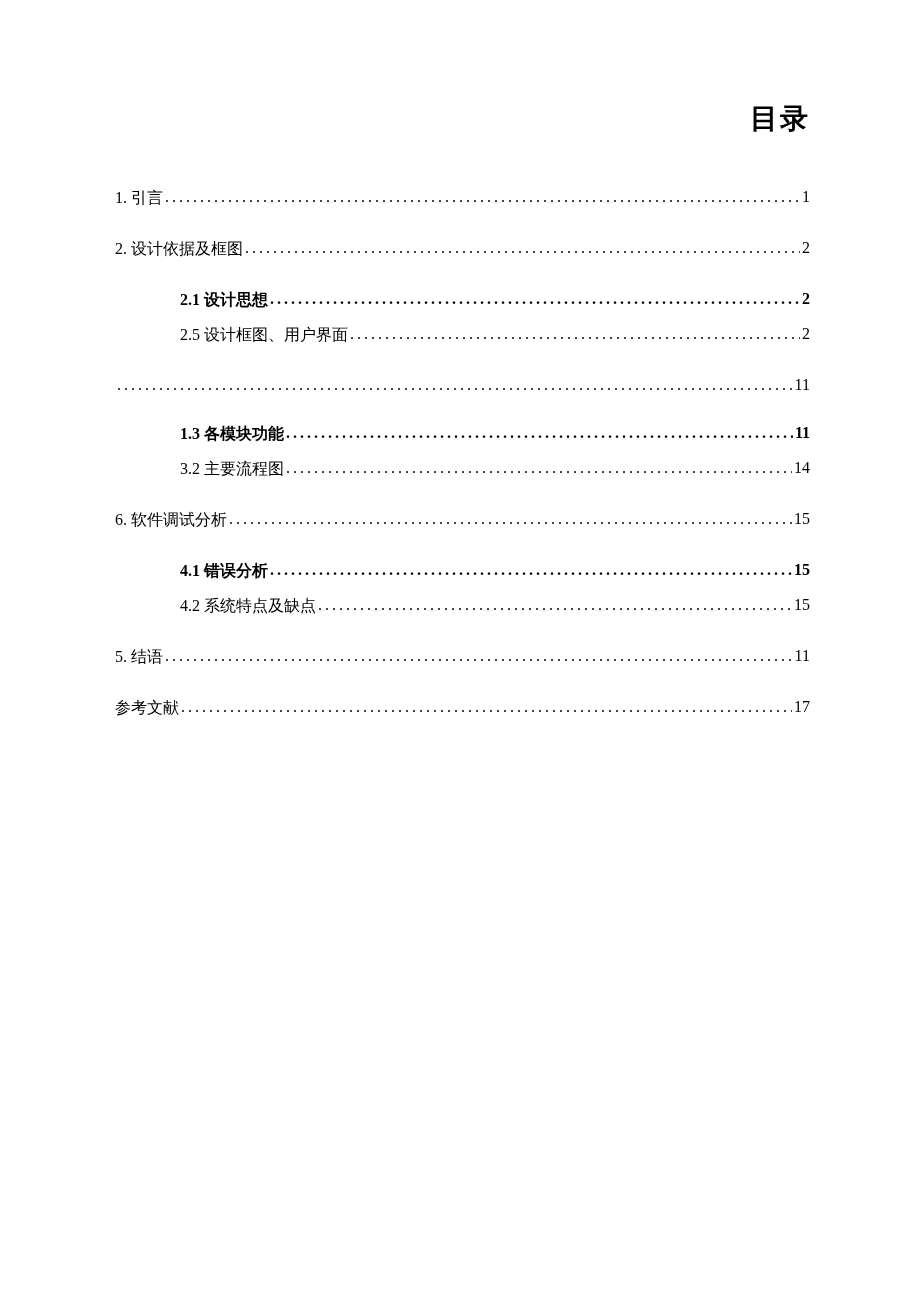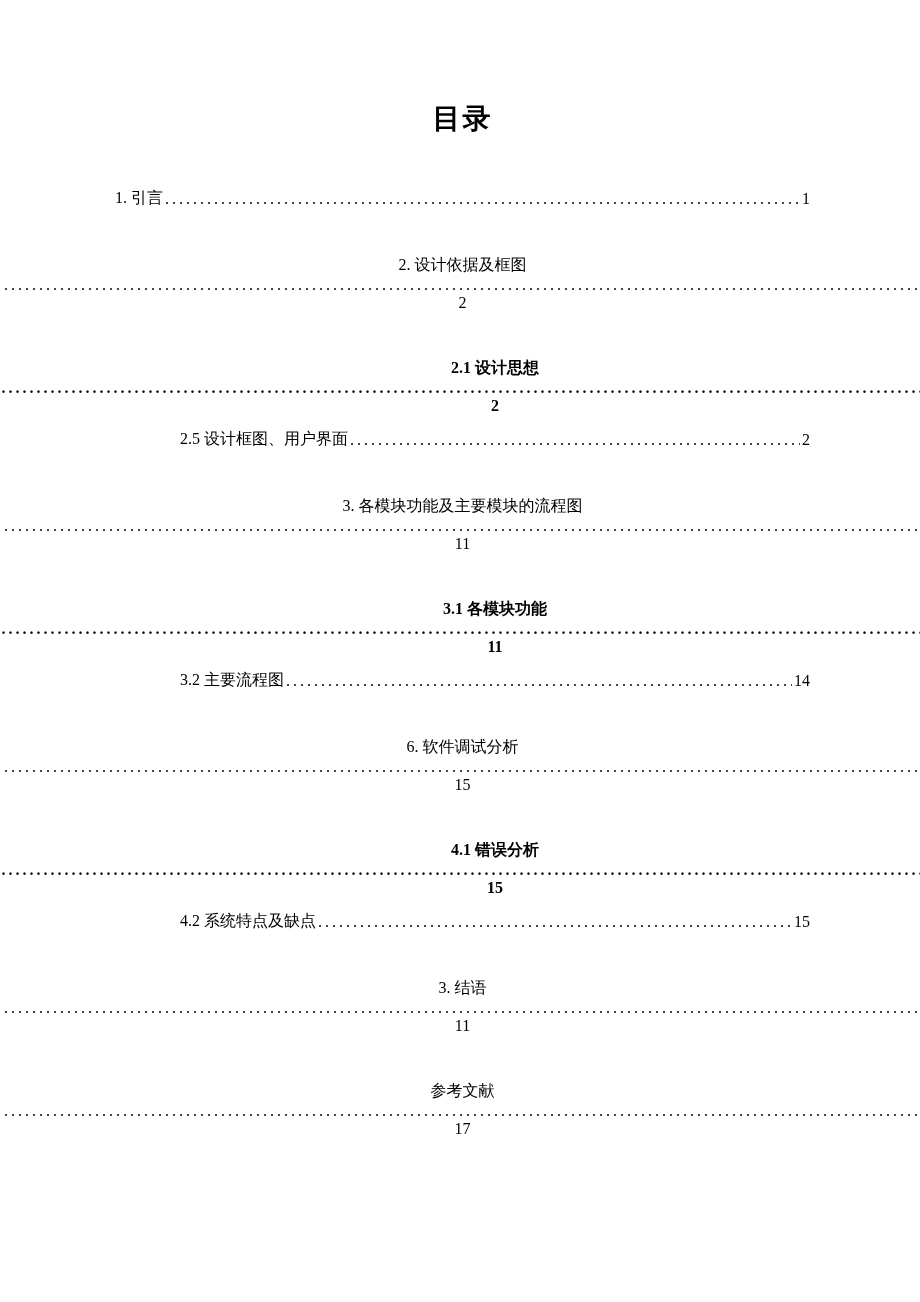--- a/index.html
+++ b/index.html
@@ -9,42 +9,41 @@
     }
     body {
       width: 920px;
       height: 1302px;
       background: #ffffff;
       font-family: "SimSun", "宋体", serif;
       padding: 100px 110px 0 115px;
       color: #000000;
     }
     .title {
-      text-align: center;
+      text-align: right;
       font-size: 28px;
       font-weight: bold;
       margin-bottom: 50px;
       letter-spacing: 2px;
     }
     .toc-entry {
       display: flex;
-      align-items: center;
+      align-items: flex-start;
       font-size: 16px;
       margin-bottom: 30px;
       white-space: nowrap;
     }
     .toc-entry.level-1 {
       margin-left: 0;
     }
     .toc-entry.level-2 {
       margin-left: 65px;
     }
     .toc-entry.spaced {
-      margin-top: 46px;
-      flex-direction: column;
+      margin-top: 30px;
     }
     .toc-entry.tight {
       margin-bottom: 14px;
       font-weight: bold;
     }
     .entry-label {
       flex-shrink: 0;
     }
     .entry-leader {
       flex: 1;
@@ -82,27 +81,26 @@
   <span class="entry-page">2</span>
 </div>
 
 <div class="toc-entry level-2">
   <span class="entry-label">2.5 设计框图、用户界面</span>
   <span class="entry-leader"></span>
   <span class="entry-page">2</span>
 </div>
 
 <div class="toc-entry level-1 spaced">
-  <span class="entry-label">3. 各模块功能及主要模块的流程图</span>
   <span class="entry-leader"></span>
   <span class="entry-page">11</span>
 </div>
 
 <div class="toc-entry level-2 spaced tight">
-  <span class="entry-label">3.1 各模块功能</span>
+  <span class="entry-label">1.3 各模块功能</span>
   <span class="entry-leader"></span>
   <span class="entry-page">11</span>
 </div>
 
 <div class="toc-entry level-2">
   <span class="entry-label">3.2 主要流程图</span>
   <span class="entry-leader"></span>
   <span class="entry-page">14</span>
 </div>
 
@@ -118,21 +116,21 @@
   <span class="entry-page">15</span>
 </div>
 
 <div class="toc-entry level-2">
   <span class="entry-label">4.2 系统特点及缺点</span>
   <span class="entry-leader"></span>
   <span class="entry-page">15</span>
 </div>
 
 <div class="toc-entry level-1 spaced">
-  <span class="entry-label">3. 结语</span>
+  <span class="entry-label">5. 结语</span>
   <span class="entry-leader"></span>
   <span class="entry-page">11</span>
 </div>
 
 <div class="toc-entry level-1 spaced">
   <span class="entry-label">参考文献</span>
   <span class="entry-leader"></span>
   <span class="entry-page">17</span>
 </div>
 

